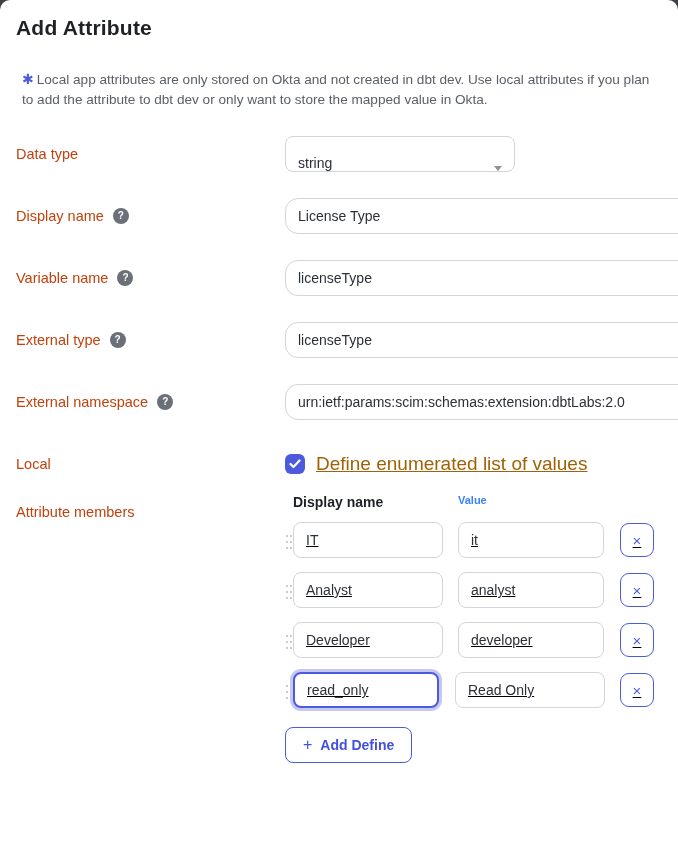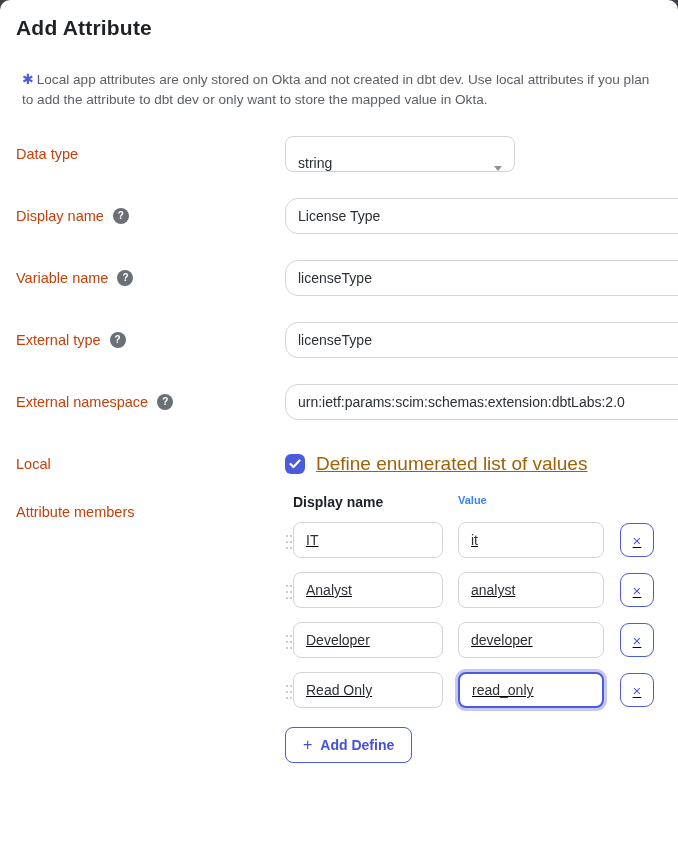--- a/index.html
+++ b/index.html
@@ -217,22 +217,22 @@
           <span class="drag-handle"></span>
           <input type="text" class="member-input display" value="Developer" style="">
           <input type="text" class="member-input value" value="developer" style="">
           <button class="remove-button">
               <span>×</span>
             </button>
         </div>
 
         <div class="member-row">
           <span class="drag-handle"></span>
+          <input type="text" class="member-input value focused" value="read_only" style="">
           <input type="text" class="member-input display" value="Read Only" style="">
-          <input type="text" class="member-input value focused" value="read_only" style="">
           <button class="remove-button">
               <span>×</span>
             </button>
         </div>
 
         <button class="add-another-button">
           <span class="plus">+</span>
           <span>Add Define</span>
         </button>
 

